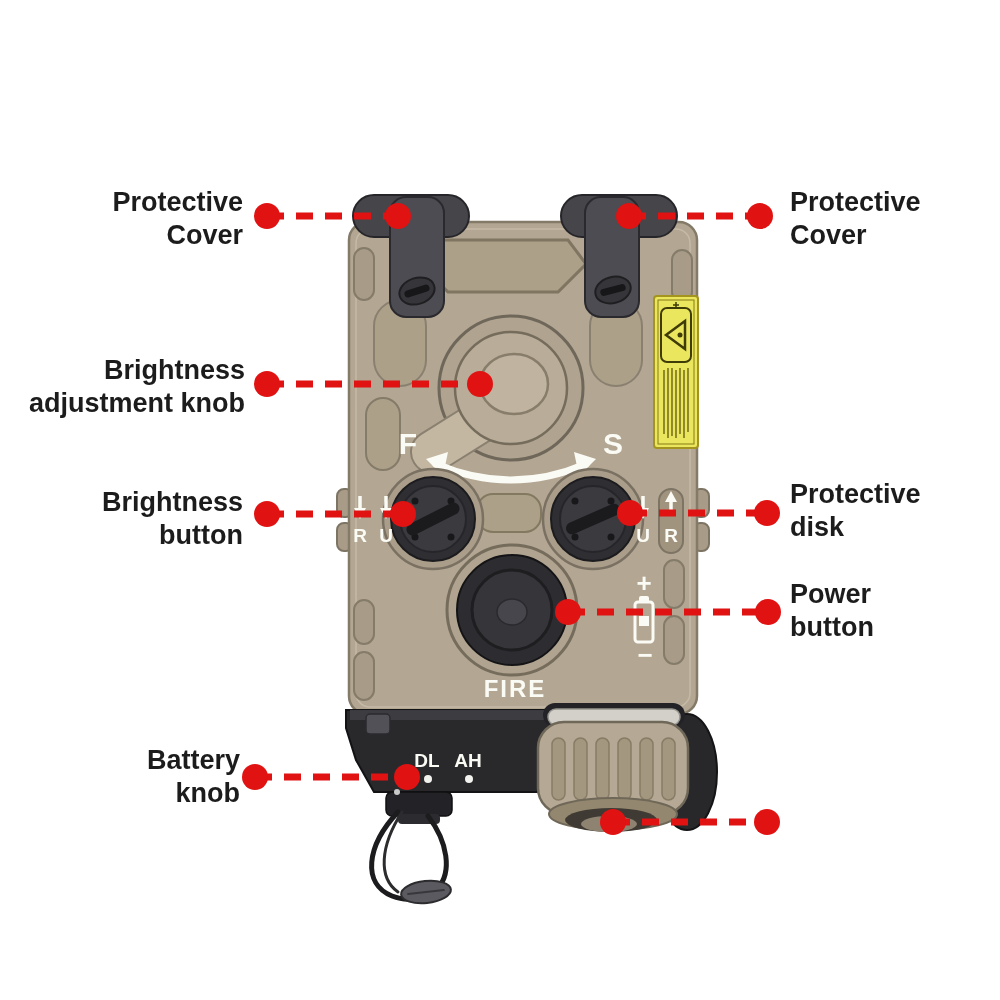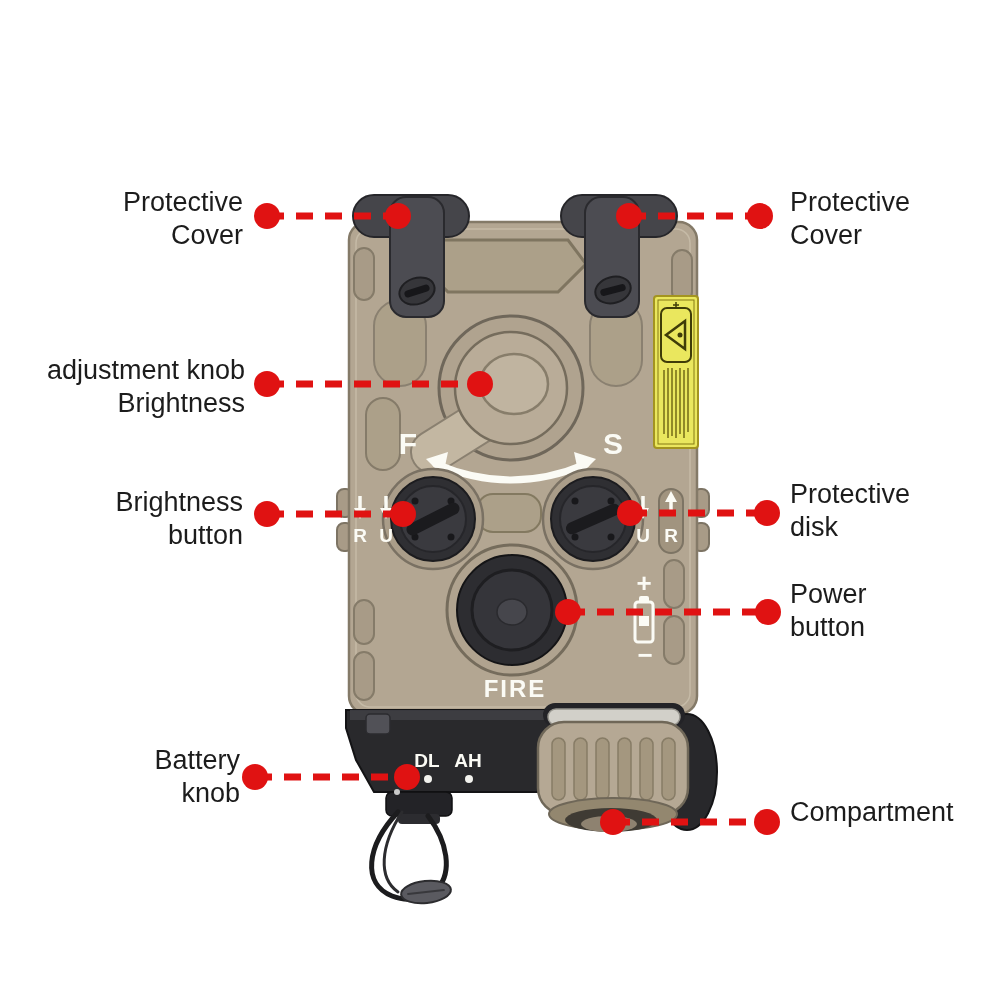--- a/index.html
+++ b/index.html
@@ -1,19 +1,19 @@
 <!DOCTYPE html>
 <html><head>
 <meta charset="utf-8">
 <style>
   html,body{margin:0;padding:0;background:#fff;}
   .stage{position:relative;width:1000px;height:1000px;background:#ffffff;overflow:hidden;
          font-family:"Liberation Sans", sans-serif;}
   .device-svg{position:absolute;left:0;top:0;}
-  .ann-label{position:absolute;font-size:27px;line-height:33px;color:#1c1c1c;white-space:nowrap;}
+  .ann-label{position:absolute;font-size:27px;line-height:33px;color:#1c1c1c;white-space:nowrap;font-weight:bold;}
   .ann-label span{display:block;}
   .ra{text-align:right;}
   .la{text-align:left;}
   .dev-big{fill:#fbfbf5;font-family:"Liberation Sans",sans-serif;font-weight:bold;font-size:30px;text-anchor:middle;}
   .dev-sm{fill:#fbfbf5;font-family:"Liberation Sans",sans-serif;font-weight:bold;font-size:19px;text-anchor:middle;}
   .dev-fire{fill:#fbfbf5;font-family:"Liberation Sans",sans-serif;font-weight:bold;font-size:24px;letter-spacing:2px;text-anchor:middle;}
   .dev-batt{fill:#fbfbf5;font-family:"Liberation Sans",sans-serif;font-weight:bold;font-size:26px;text-anchor:middle;}
 </style>
 </head>
 <body>
@@ -234,22 +234,22 @@
     <span>Protective</span>
     <span>Cover</span>
   </div>
 
   <div class="ann-label la" style="left:790px;top:186px">
     <span>Protective</span>
     <span>Cover</span>
   </div>
 
   <div class="ann-label ra" style="right:755px;top:354px">
+    <span>Brightness</span>
     <span>adjustment knob</span>
-    <span>Brightness</span>
   </div>
 
   <div class="ann-label ra" style="right:757px;top:486px">
     <span>Brightness</span>
     <span>button</span>
   </div>
 
   <div class="ann-label la" style="left:790px;top:478px">
     <span>Protective</span>
     <span>disk</span>
@@ -259,16 +259,15 @@
     <span>Power</span>
     <span>button</span>
   </div>
 
   <div class="ann-label ra" style="right:760px;top:744px">
     <span>Battery</span>
     <span>knob</span>
   </div>
 
   <div class="ann-label la" style="left:790px;top:796px">
-    <span>Compartment</span>
   </div>
 
 </div>
 
 </body></html>

